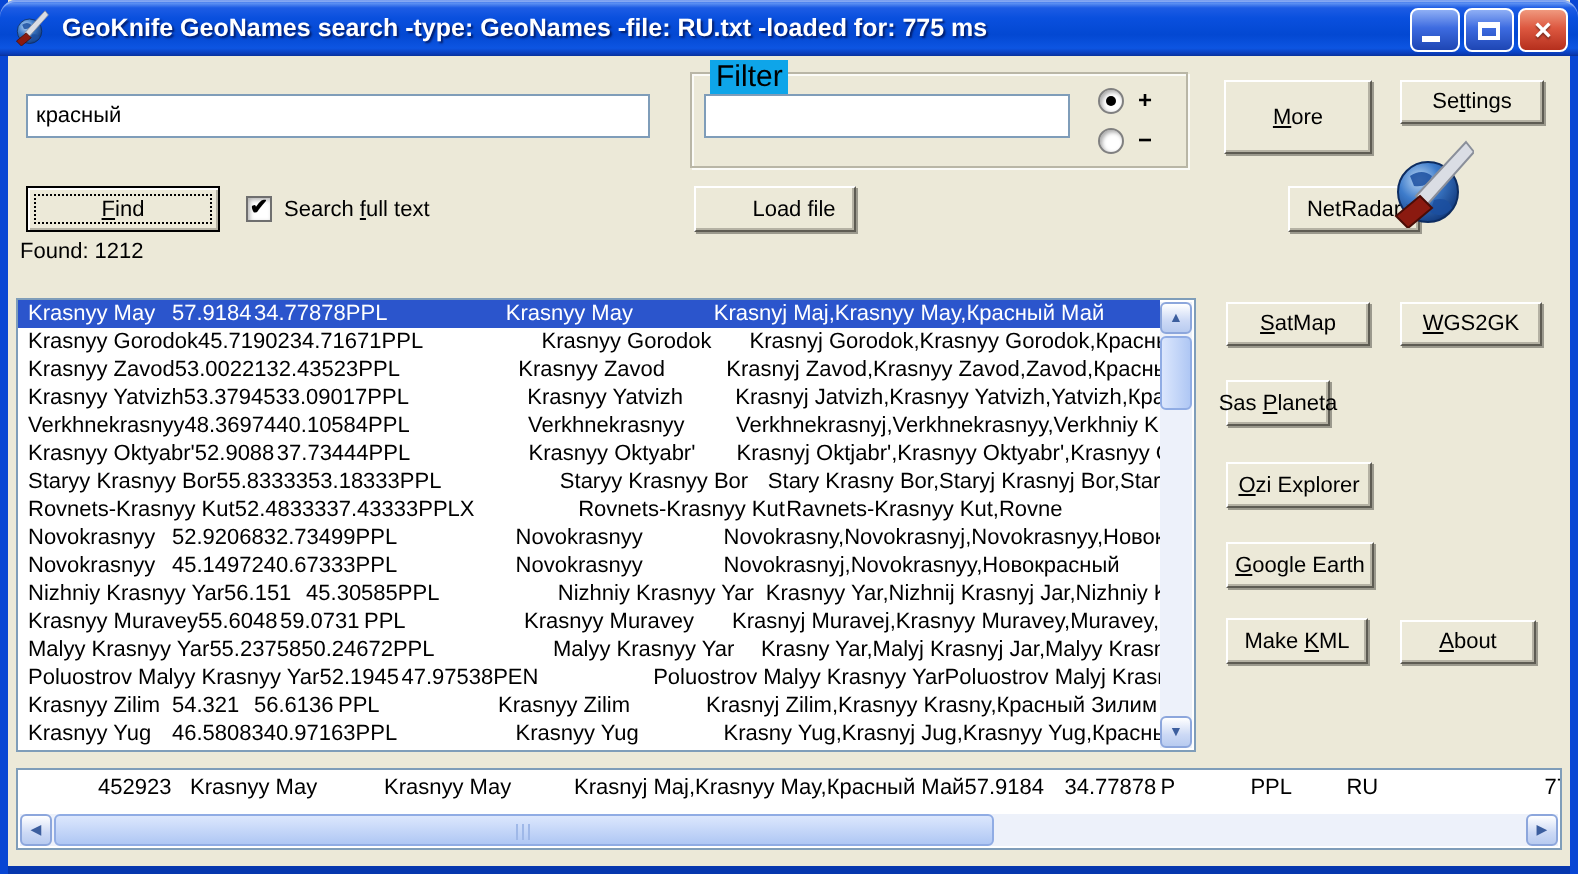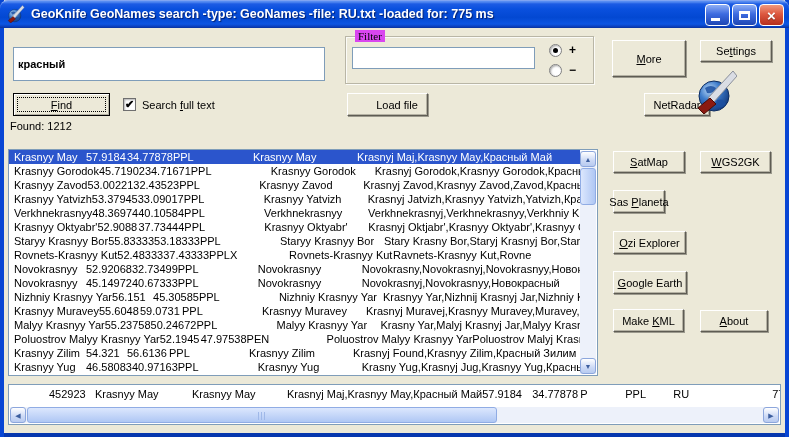--- a/index.html
+++ b/index.html
@@ -29,21 +29,21 @@
           box-shadow:inset -1px -1px 0 #B5B2A4,1px 1px 0 rgba(90,88,80,.55);
           display:flex;align-items:center;justify-content:center;font-size:11px;color:#000;
           box-sizing:border-box;cursor:default;}
   .bl{white-space:pre;}
   .bl span,.bl u{white-space:pre;}
   .find{border:1px solid #000;box-shadow:inset 1px 1px 0 #fff,inset -1px -1px 0 #B5B2A4;}
   .find::after{content:"";position:absolute;inset:3px;border:1px dotted #000;}
   
   .filter{position:absolute;left:345px;top:36px;width:249px;height:48px;border:1px solid #B9B6A6;
           box-shadow:1px 1px 0 rgba(255,255,255,.8),inset 1px 1px 0 rgba(255,255,255,.8);box-sizing:border-box;}
-  .filter-label{position:absolute;left:9px;top:-7px;background:#d946ef;padding:0 3px;font-size:11px;font-family:Liberation Serif, serif;}
+  .filter-label{position:absolute;left:9px;top:-7px;background:#0ea5e9;padding:0 3px;font-size:15px;}
   .radio{position:absolute;display:flex;align-items:center;gap:7px;}
   .rc{position:relative;width:11px;height:11px;border-radius:50%;background:#fff;border:1px solid #808080;
       box-shadow:inset 1px 1px 2px rgba(0,0,0,.35);box-sizing:content-box;}
   .rc.on::after{content:"";position:absolute;inset:3px;border-radius:50%;background:#000;}
   .rlabel{font-size:12px;font-weight:bold;line-height:11px;}
   
   .chk{position:absolute;left:123px;top:98px;display:flex;align-items:center;gap:6px;}
   .box{width:13px;height:13px;background:#fff;border:1px solid #6F6F6F;box-shadow:inset 1px 1px 2px rgba(0,0,0,.3);
        box-sizing:border-box;display:flex;align-items:center;justify-content:center;}
   .tick{font-size:11px;font-weight:bold;line-height:1;margin-top:-1px;color:#000;}
@@ -111,21 +111,21 @@
         </span>
       <span class="wb bluish">
           <span class="maxbox"></span>
         </span>
       <span class="wb close">
           <span class="xglyph">×</span>
         </span>
     </span>
   </div>
 
-  <input class="tinput" style="left: 13px; top: 47px; width: 312px; height: 34px; font-weight: bold;" value="красный">
+  <input class="tinput" style="left: 13px; top: 47px; width: 312px; height: 22px;" value="красный">
 
   <div class="filter">
     <span class="filter-label">Filter</span>
     <input class="tinput" style="left: 6px; top: 10px; width: 183px; height: 22px;" value="">
     <div class="radio" style="left:203px;top:7px;">
       <span class="rc on"></span>
       <span class="rlabel">+</span>
     </div>
     <div class="radio" style="left:203px;top:27px;">
       <span class="rc"></span>
@@ -183,21 +183,21 @@
         <div class="lrow"><span class="lc c0">Verkhnekrasnyy</span><span class="lc c1">48.36974</span><span class="lc c2">40.10584</span><span class="lc c3">PPL</span><span class="lc c4">Verkhnekrasnyy</span><span class="lc c5">Verkhnekrasnyj,Verkhnekrasnyy,Verkhniy Krasny</span></div>
         <div class="lrow"><span class="lc c0">Krasnyy Oktyabr'</span><span class="lc c1">52.9088</span><span class="lc c2">37.73444</span><span class="lc c3">PPL</span><span class="lc c4">Krasnyy Oktyabr'</span><span class="lc c5">Krasnyj Oktjabr',Krasnyy Oktyabr',Krasnyy Oktyab</span></div>
         <div class="lrow"><span class="lc c0">Staryy Krasnyy Bor</span><span class="lc c1">55.83333</span><span class="lc c2">53.18333</span><span class="lc c3">PPL</span><span class="lc c4">Staryy Krasnyy Bor</span><span class="lc c5">Stary Krasny Bor,Staryj Krasnyj Bor,Staryy Krasny</span></div>
         <div class="lrow"><span class="lc c0">Rovnets-Krasnyy Kut</span><span class="lc c1">52.48333</span><span class="lc c2">37.43333</span><span class="lc c3">PPLX</span><span class="lc c4">Rovnets-Krasnyy Kut</span><span class="lc c5">Ravnets-Krasnyy Kut,Rovne</span></div>
         <div class="lrow"><span class="lc c0">Novokrasnyy</span><span class="lc c1">52.92068</span><span class="lc c2">32.73499</span><span class="lc c3">PPL</span><span class="lc c4">Novokrasnyy</span><span class="lc c5">Novokrasny,Novokrasnyj,Novokrasnyy,Новокра</span></div>
         <div class="lrow"><span class="lc c0">Novokrasnyy</span><span class="lc c1">45.14972</span><span class="lc c2">40.67333</span><span class="lc c3">PPL</span><span class="lc c4">Novokrasnyy</span><span class="lc c5">Novokrasnyj,Novokrasnyy,Новокрасный</span></div>
         <div class="lrow"><span class="lc c0">Nizhniy Krasnyy Yar</span><span class="lc c1">56.151</span><span class="lc c2">45.30585</span><span class="lc c3">PPL</span><span class="lc c4">Nizhniy Krasnyy Yar</span><span class="lc c5">Krasnyy Yar,Nizhnij Krasnyj Jar,Nizhniy Krasnyy Y</span></div>
         <div class="lrow"><span class="lc c0">Krasnyy Muravey</span><span class="lc c1">55.6048</span><span class="lc c2">59.0731</span><span class="lc c3">PPL</span><span class="lc c4">Krasnyy Muravey</span><span class="lc c5">Krasnyj Muravej,Krasnyy Muravey,Muravey,Крас</span></div>
         <div class="lrow"><span class="lc c0">Malyy Krasnyy Yar</span><span class="lc c1">55.23758</span><span class="lc c2">50.24672</span><span class="lc c3">PPL</span><span class="lc c4">Malyy Krasnyy Yar</span><span class="lc c5">Krasny Yar,Malyj Krasnyj Jar,Malyy Krasnyy Yar,М</span></div>
         <div class="lrow"><span class="lc c0">Poluostrov Malyy Krasnyy Yar</span><span class="lc c1">52.1945</span><span class="lc c2">47.97538</span><span class="lc c3">PEN</span><span class="lc c4">Poluostrov Malyy Krasnyy Yar</span><span class="lc c5">Poluostrov Malyj Krasnyj Ar,П</span></div>
-        <div class="lrow"><span class="lc c0">Krasnyy Zilim</span><span class="lc c1">54.321</span><span class="lc c2">56.6136</span><span class="lc c3">PPL</span><span class="lc c4">Krasnyy Zilim</span><span class="lc c5">Krasnyj Found,Krasnyy Zilim,Красный Зилим</span></div>
+        <div class="lrow"><span class="lc c0">Krasnyy Zilim</span><span class="lc c1">54.321</span><span class="lc c2">56.6136</span><span class="lc c3">PPL</span><span class="lc c4">Krasnyy Zilim</span><span class="lc c5">Krasnyj Zilim,Krasnyy Krasny,Красный Зилим</span></div>
         <div class="lrow"><span class="lc c0">Krasnyy Yug</span><span class="lc c1">46.58083</span><span class="lc c2">40.97163</span><span class="lc c3">PPL</span><span class="lc c4">Krasnyy Yug</span><span class="lc c5">Krasny Yug,Krasnyj Jug,Krasnyy Yug,Красный Ю</span></div>
       </div>
     <div class="vscroll">
       <div class="sb-btn up">
           <span>▲</span>
         </div>
       <div class="sb-thumb v"></div>
       <div class="sb-btn down">
           <span>▼</span>
         </div>

